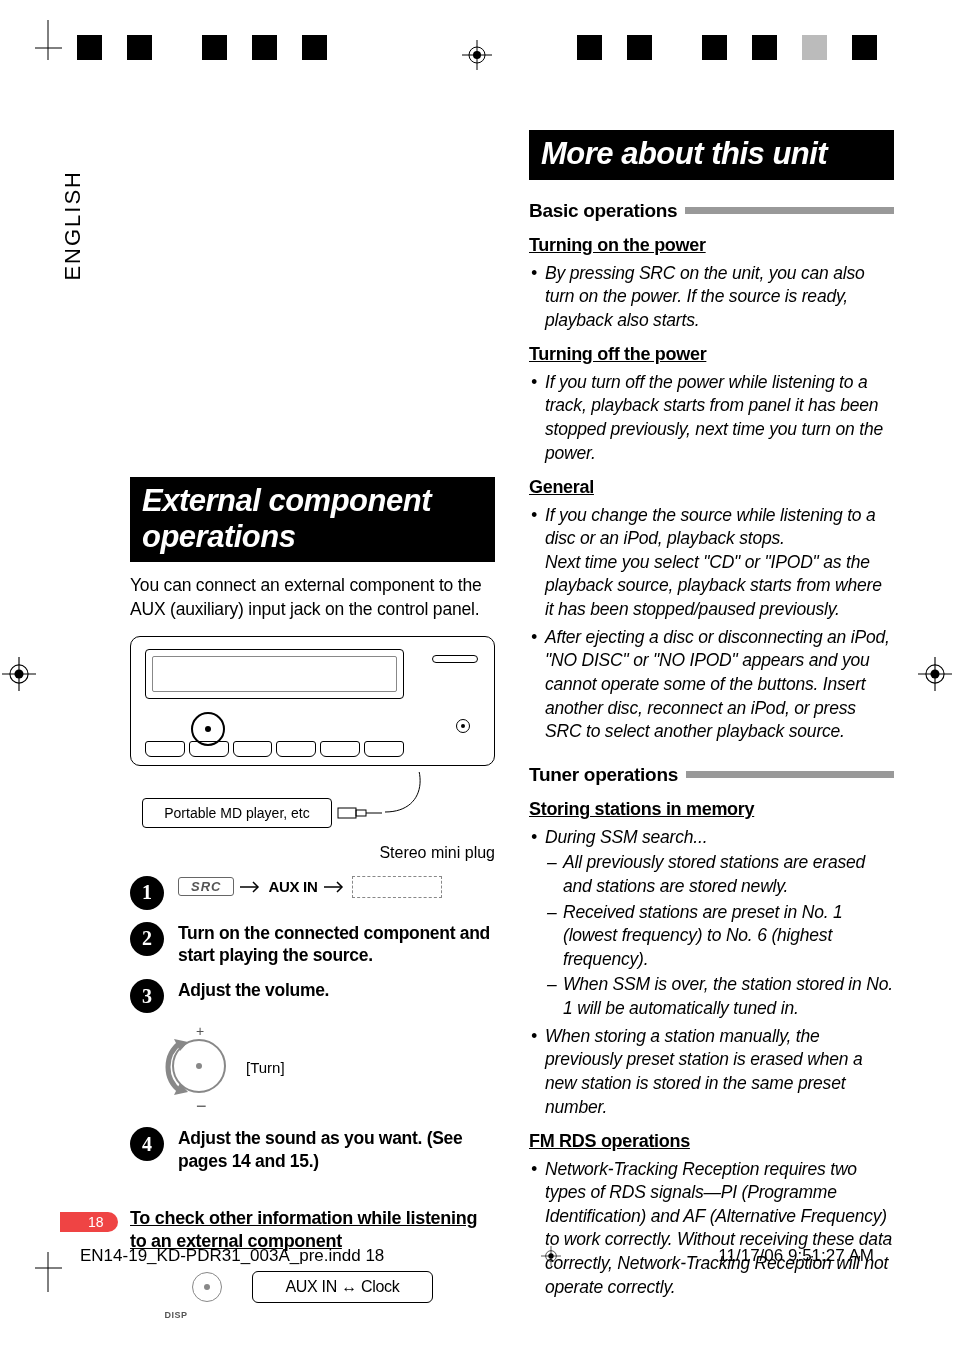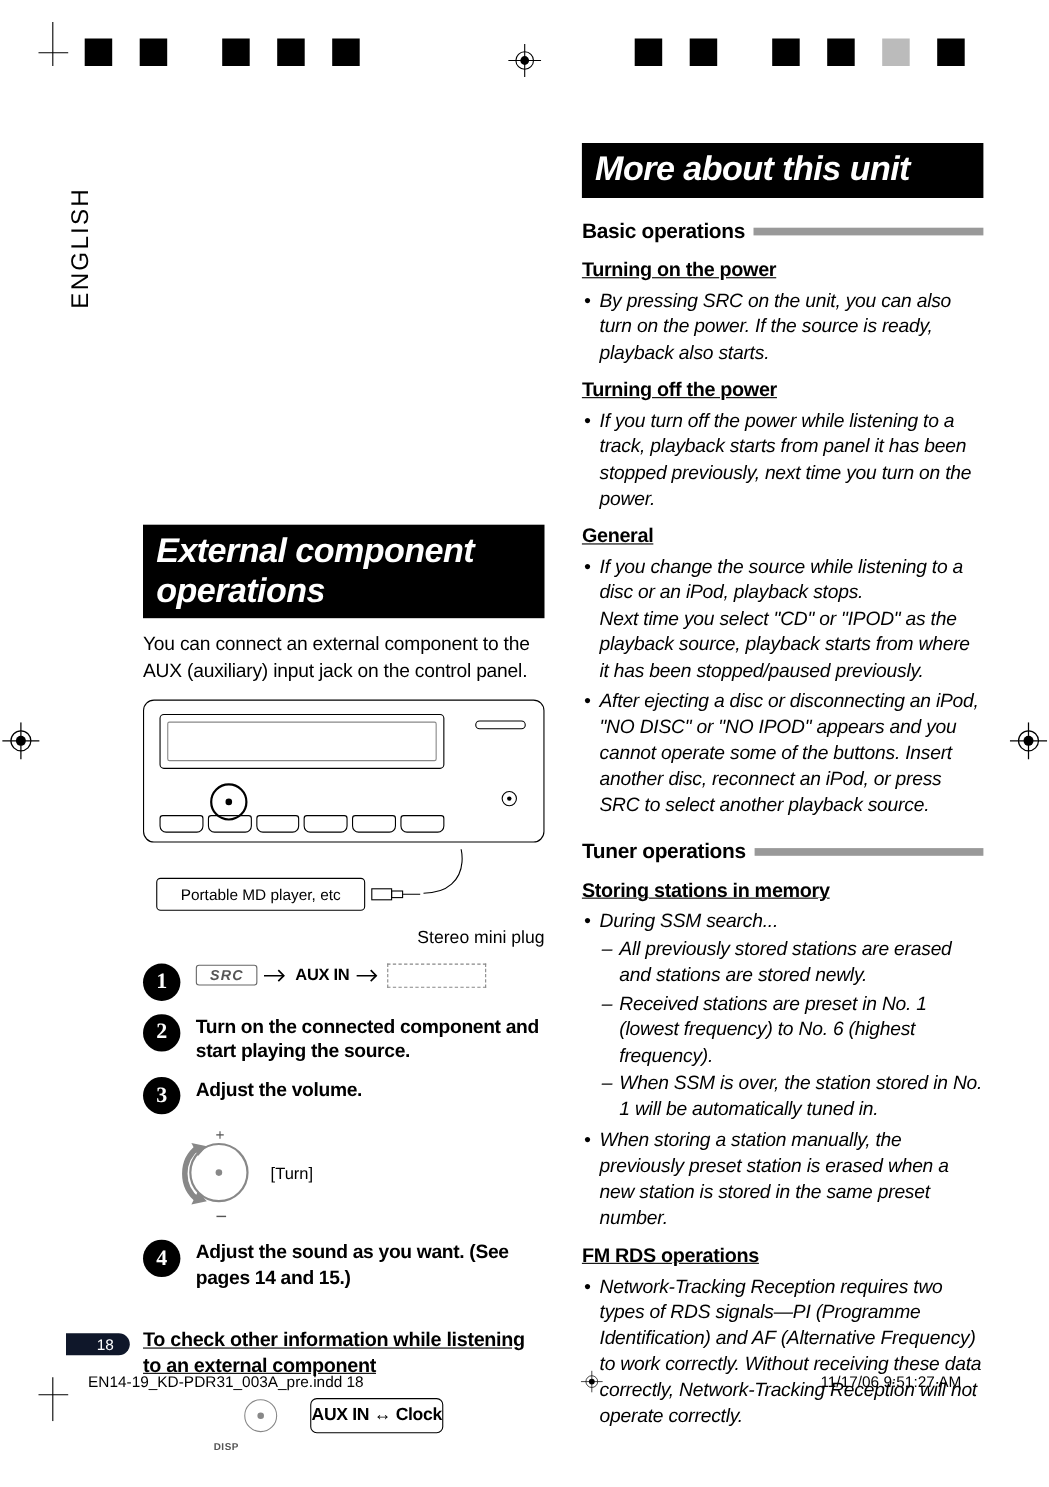--- a/index.html
+++ b/index.html
@@ -366,48 +366,48 @@
     content:"";position:absolute;left:50%;top:50%;width:6px;height:6px;background:#888;border-radius:50%;transform:translate(-50%,-50%);
   }
   .disp-label{
     position:absolute;
     left:-28px;top:-6px;
     font-size:9px;font-weight:700;letter-spacing:0.5px;color:#555;margin-top:44px;
   }
   .clock-box {
     border:1px solid #000;
     border-radius: 6px;
-    padding: 6px 0;
-    font-weight:700;
+    padding: 6px 32px;
+    font-weight:400;
     font-size:16px;
     letter-spacing:-0.3px;
     display:flex;
     align-items:center;
     gap:8px;
   }
 
   
   .page-num {
     position: absolute;
     left: 0;
     bottom: 0;
-    background:#0f172a;
+    background:#ef4444;
     color:#fff;
     font-size: 14px;
     padding: 2px 14px 2px 28px;
     border-radius: 0 10px 10px 0;
   }
 
   
   .footer-line {
     position:absolute;
     left: 80px;
     right: 80px;
     bottom: 86px;
-    font-size: 14px;
+    font-size: 17px;
     display:flex;
     justify-content: space-between;
     align-items:center;
     color:#000;
   }
   .footer-line .reg svg{vertical-align:middle;}
 
   .dashed-box {
     border: 1px dashed #888;
     width: 90px;

